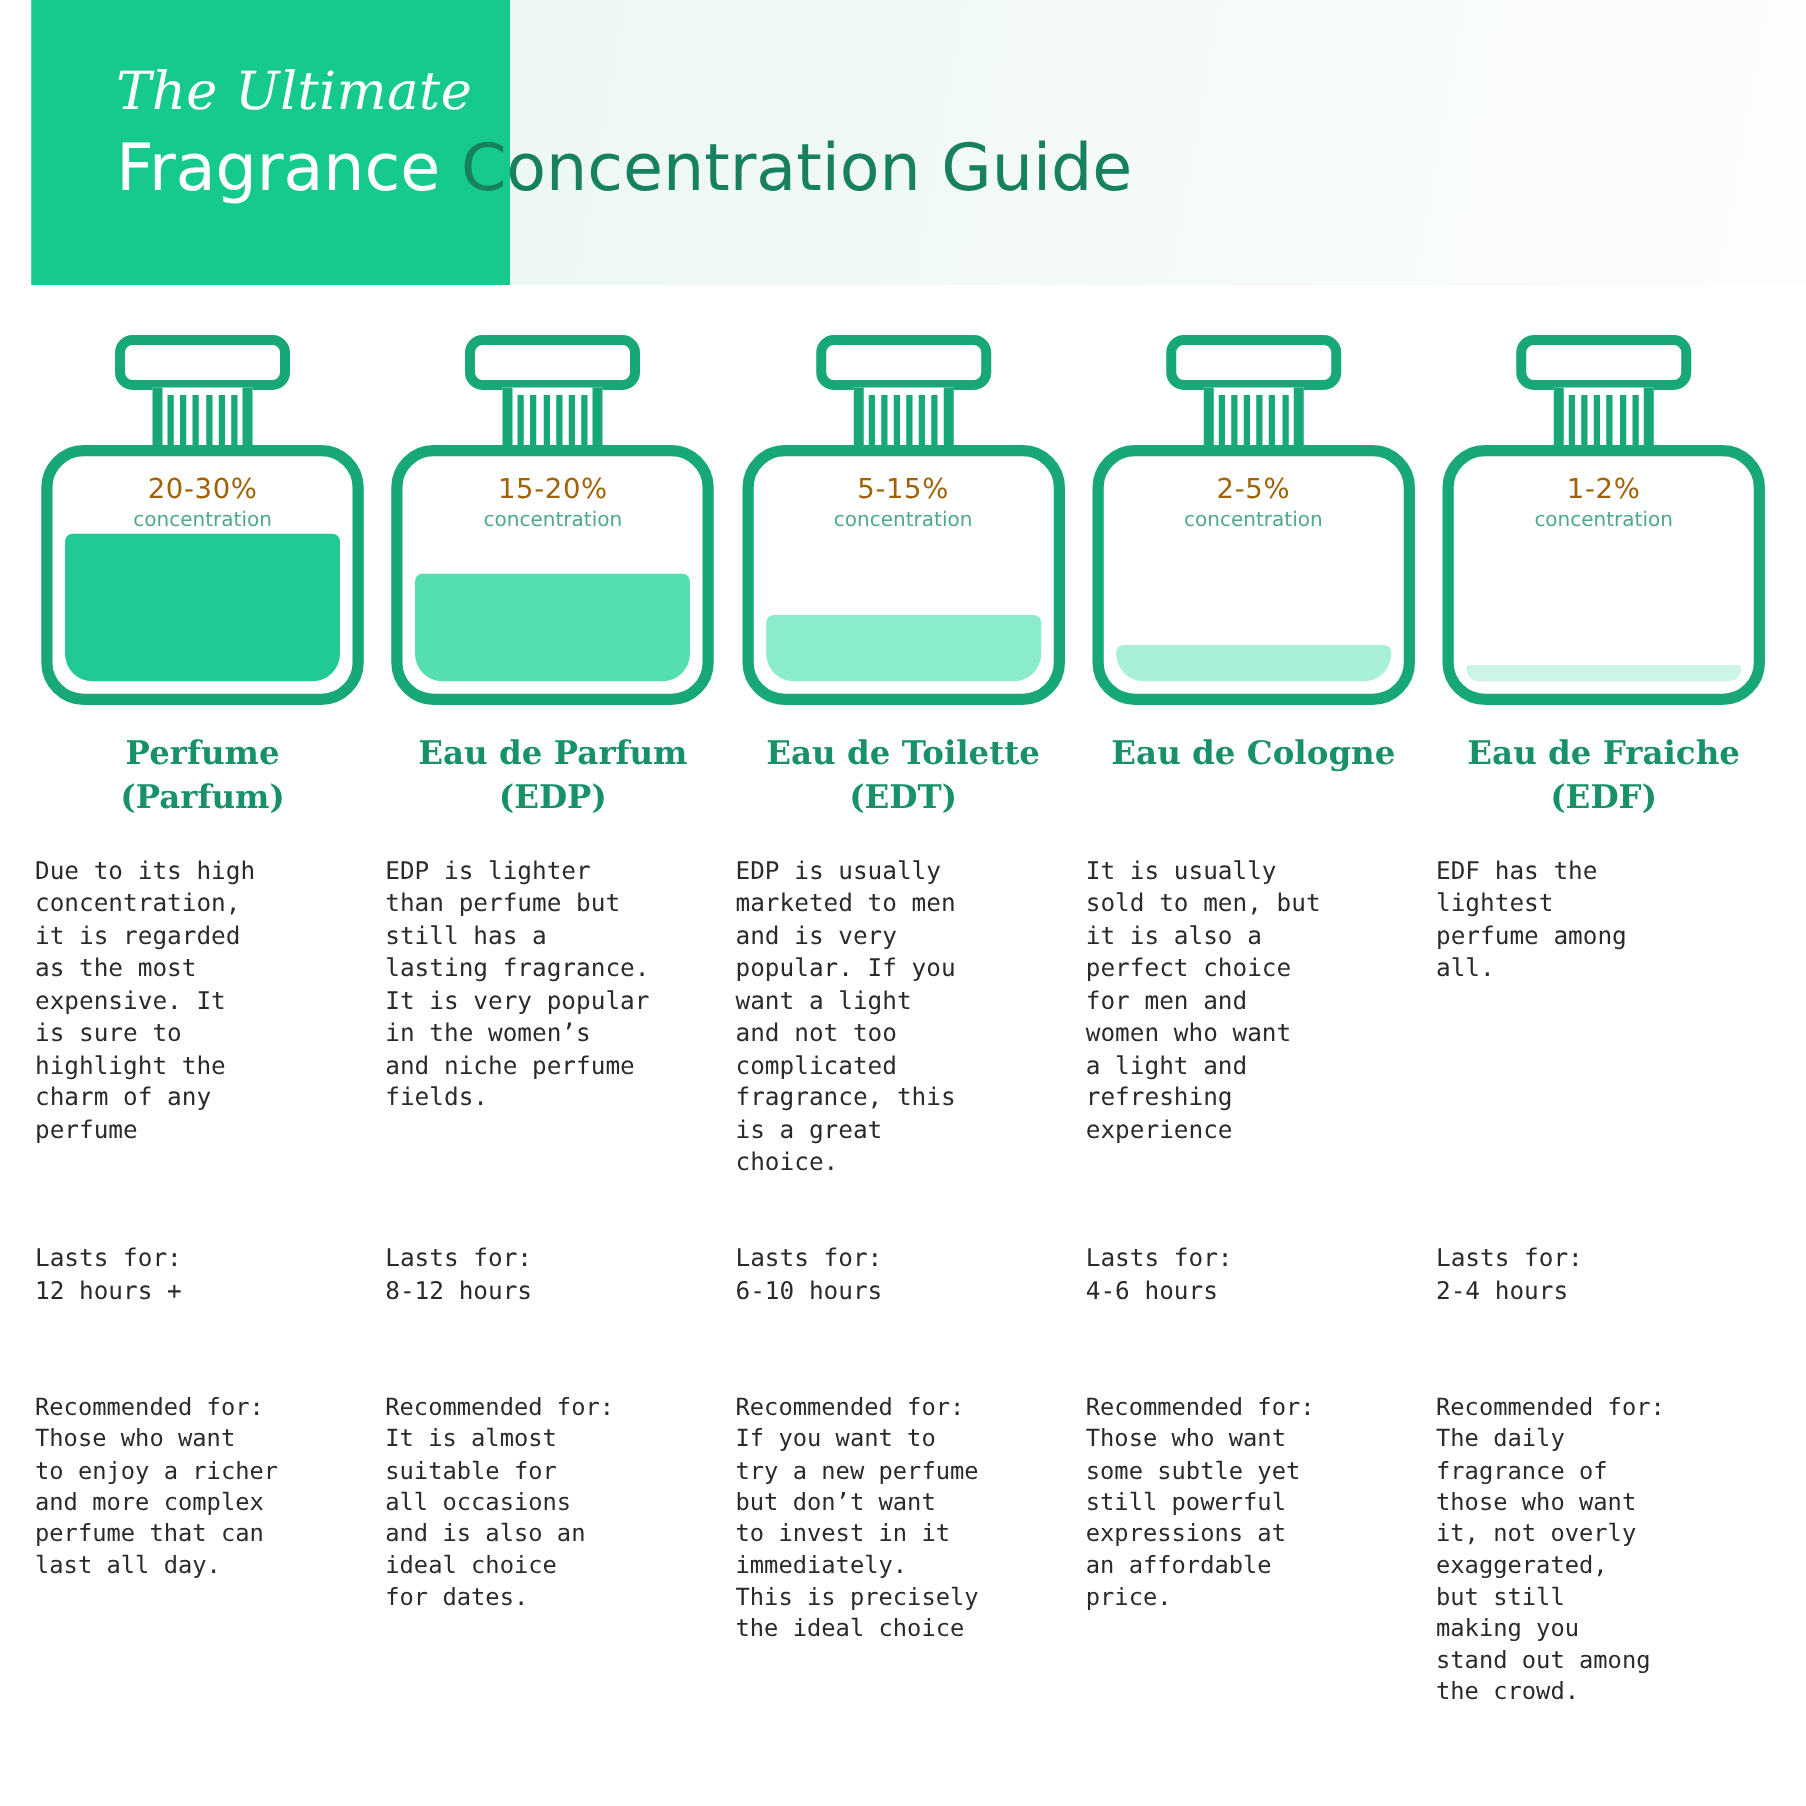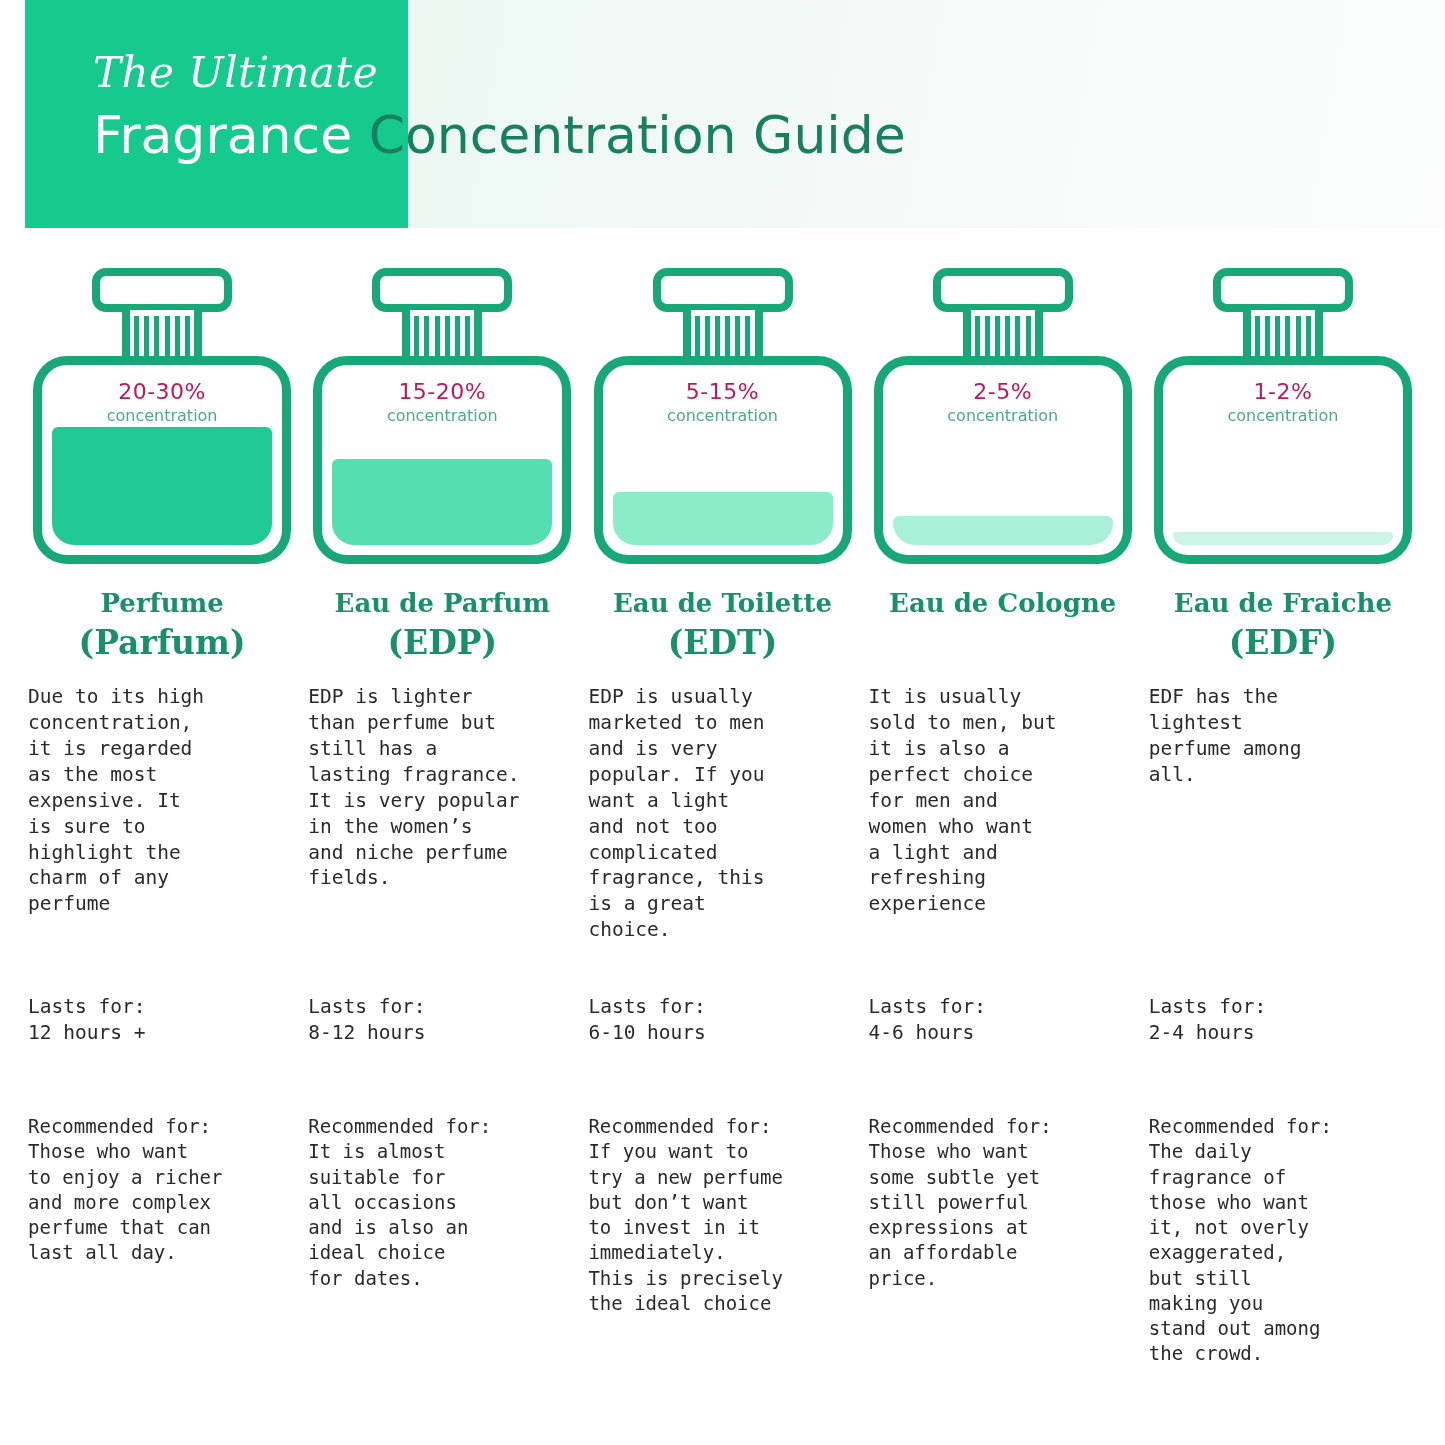--- a/index.html
+++ b/index.html
@@ -150,21 +150,21 @@
   .conc-label {
     position: absolute;
     left: 0;
     right: 0;
     top: 14px;
     text-align: center;
     z-index: 2;
   }
   .conc-pct {
     font-size: 22px;
-    color: #be185d;
+    color: #a16207;
     letter-spacing: 0.5px;
   }
   .conc-sub {
     font-size: 16px;
     color: #4fa88b;
     margin-top: 2px;
     text-align: center;
   }
 
   
@@ -177,21 +177,21 @@
   .name-main {
     font-family: "DejaVu Serif", serif;
     font-weight: bold;
     font-size: 26px;
     color: #18916b;
     line-height: 1.35;
   }
   .name-abbr {
     font-family: "DejaVu Serif", serif;
     font-weight: bold;
-    font-size: 33px;
+    font-size: 26px;
     color: #18916b;
     line-height: 1.35;
   }
 
   
   .desc, .lasts, .rec {
     font-family: "DejaVu Sans Mono", monospace;
     color: #2a2a2a;
     white-space: pre-line;
   }

